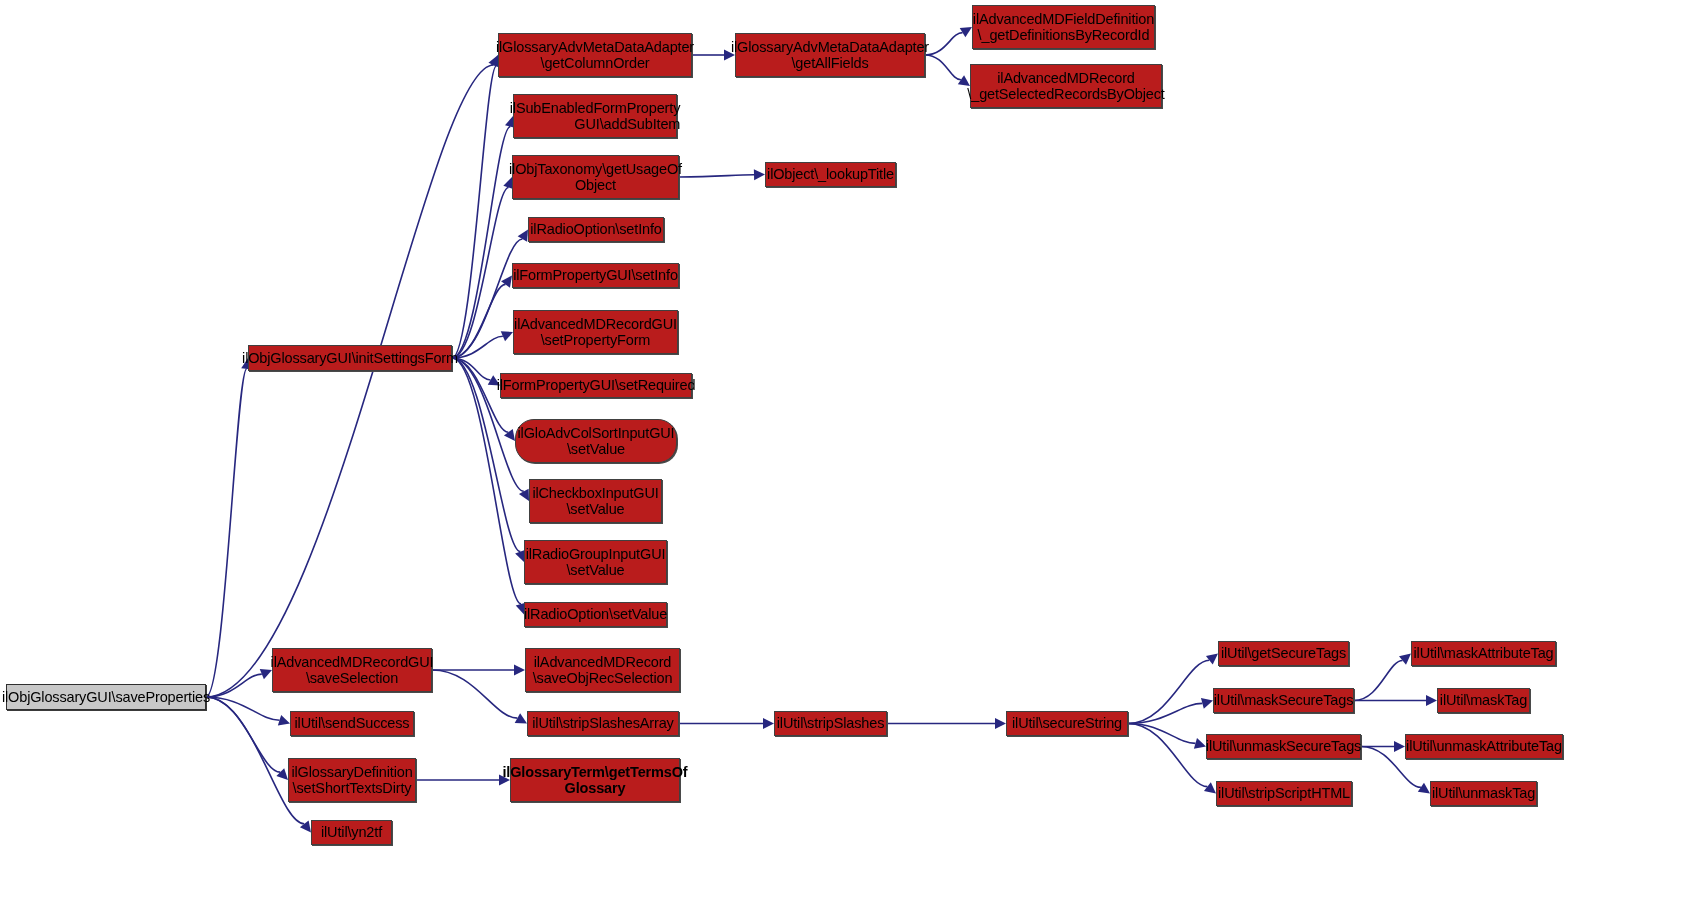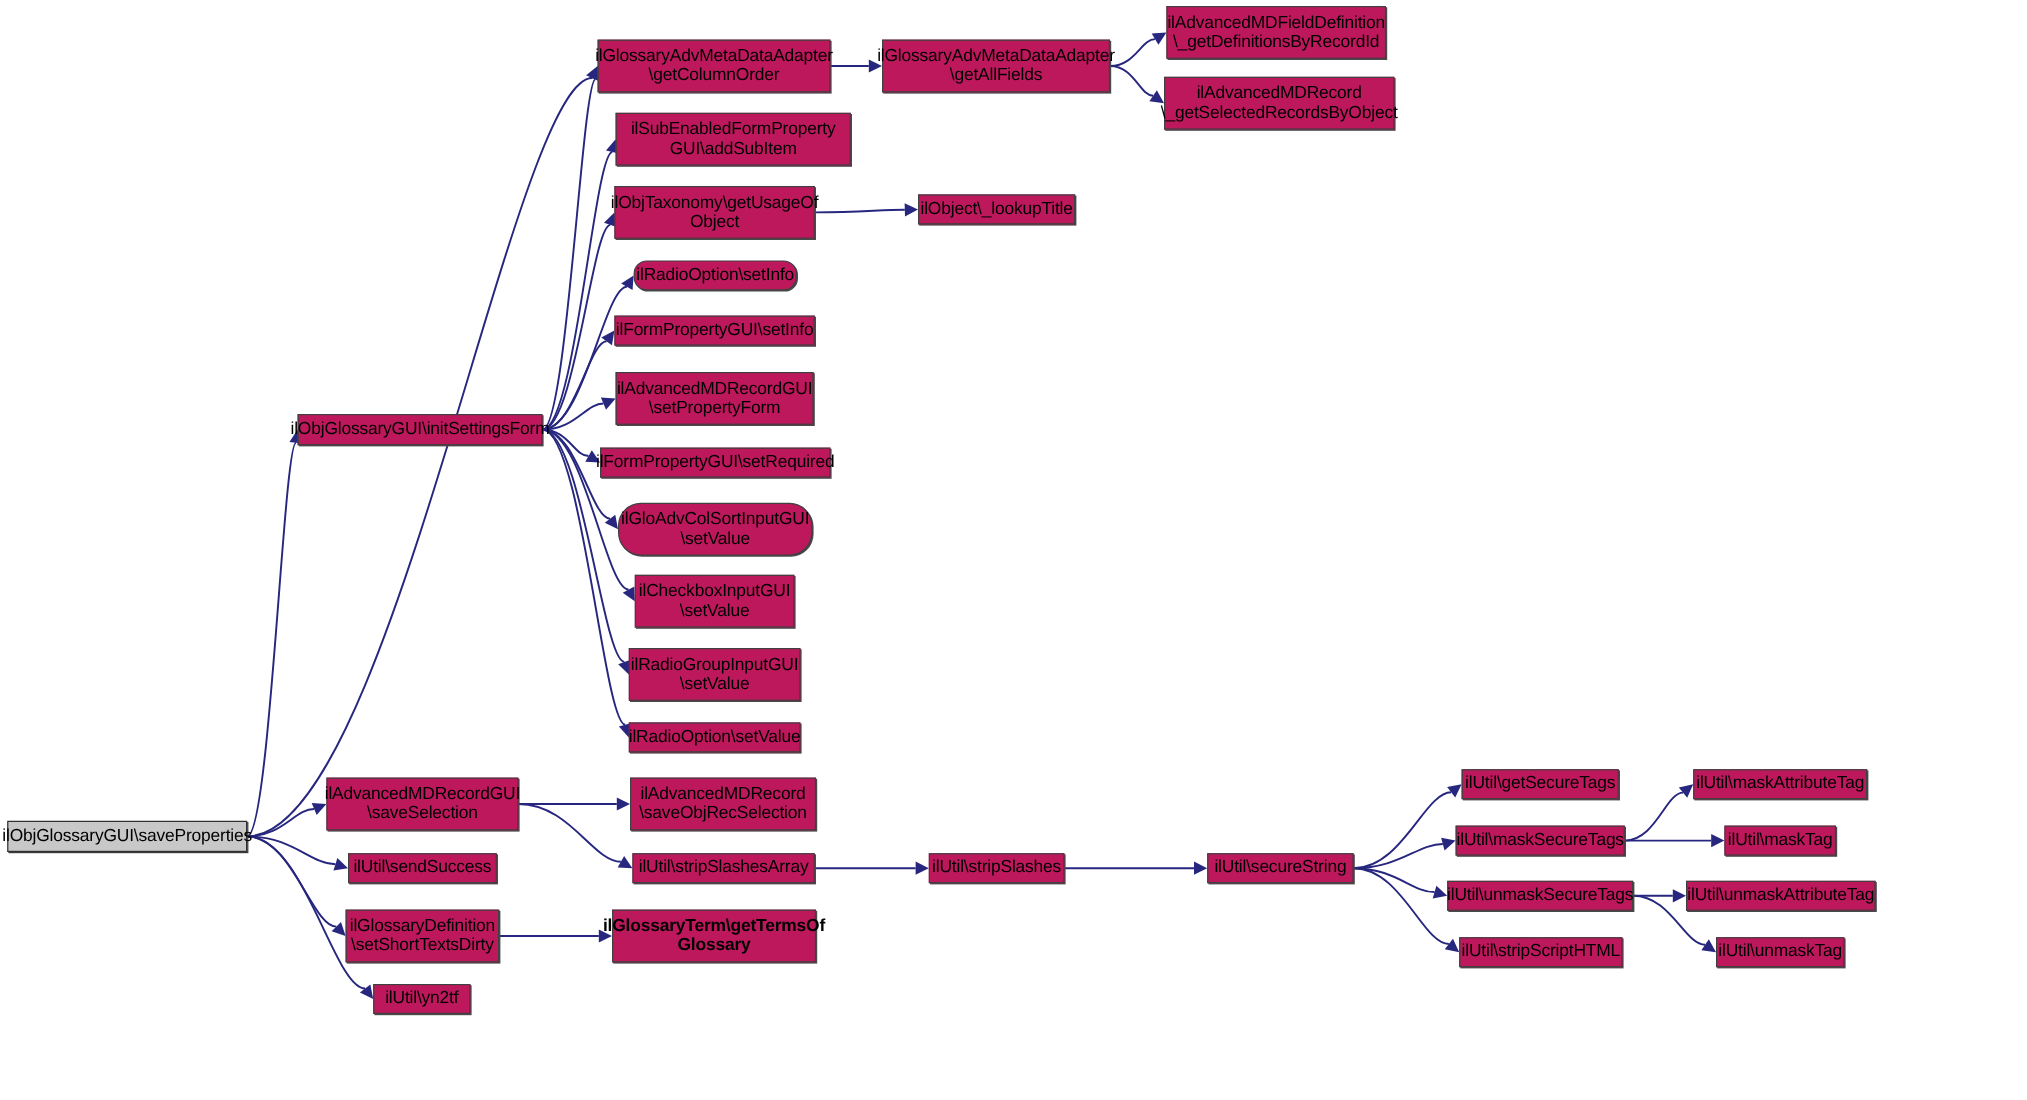--- a/index.html
+++ b/index.html
@@ -21,21 +21,21 @@
     left: 0;
     top: 0;
     width: 1689px;
     height: 917px;
     pointer-events: none;
   }
   .node {
     position: absolute;
     box-sizing: border-box;
     border: 1px solid #404040;
-    background: #be185d;
+    background: #b91c1c;
     color: #000000;
     display: flex;
     align-items: center;
     justify-content: center;
     text-align: center;
     font-size: 14.5px;
     line-height: 1.13;
     letter-spacing: -0.15px;
     white-space: pre-line;
     padding: 1px 5px;
@@ -119,25 +119,25 @@
       <path d="M 1361 746.5 C 1380.8 746.5, 1383.11 746.5, 1394 746.5" stroke="#27277f" stroke-width="1.6" fill="none"></path>
       <polygon points="1405,746.5 1394,752 1394,741" fill="#27277f"></polygon>
       <path d="M 1361 746.5 C 1392.05 746.5, 1403.8312126073233 787.3073839499159, 1420.9087126073234 787.3073839499159" stroke="#27277f" stroke-width="1.6" fill="none"></path>
       <polygon points="1430,793.5 1417.8124045822815,791.8530276462542 1424.0050206323654,782.7617402535776" fill="#27277f"></polygon>
     </svg>
   <div id="node-layer">
       <div class="node root" style="left: 6px; top: 684px; width: 200px; height: 26px;">ilObjGlossaryGUI\saveProperties</div>
       <div class="node" style="left: 248px; top: 345px; width: 204px; height: 26px;">ilObjGlossaryGUI\initSettingsForm</div>
       <div class="node" style="left: 498px; top: 33px; width: 194px; height: 44px;">ilGlossaryAdvMetaDataAdapter
 \getColumnOrder</div>
-      <div class="node" style="left: 513px; top: 94px; width: 196px; height: 44px;">ilSubEnabledFormProperty
+      <div class="node" style="left: 513px; top: 94px; width: 164px; height: 44px; text-align: right;">ilSubEnabledFormProperty
 GUI\addSubItem</div>
       <div class="node" style="left: 512px; top: 155px; width: 167px; height: 44px;">ilObjTaxonomy\getUsageOf
 Object</div>
-      <div class="node" style="left: 528px; top: 217px; width: 136px; height: 25px; border-radius: 11px;">ilRadioOption\setInfo</div>
+      <div class="node" style="left: 528px; top: 217px; width: 136px; height: 25px;">ilRadioOption\setInfo</div>
       <div class="node" style="left: 512px; top: 263px; width: 167px; height: 25px;">ilFormPropertyGUI\setInfo</div>
       <div class="node" style="left: 513px; top: 310px; width: 165px; height: 44px;">ilAdvancedMDRecordGUI
 \setPropertyForm</div>
       <div class="node" style="left: 500px; top: 373px; width: 192px; height: 25px;">ilFormPropertyGUI\setRequired</div>
       <div class="node" style="left: 515px; top: 419px; width: 162px; height: 44px; border-radius: 19px;">ilGloAdvColSortInputGUI
 \setValue</div>
       <div class="node" style="left: 529px; top: 479px; width: 133px; height: 44px;">ilCheckboxInputGUI
 \setValue</div>
       <div class="node" style="left: 524px; top: 540px; width: 143px; height: 44px;">ilRadioGroupInputGUI
 \setValue</div>

